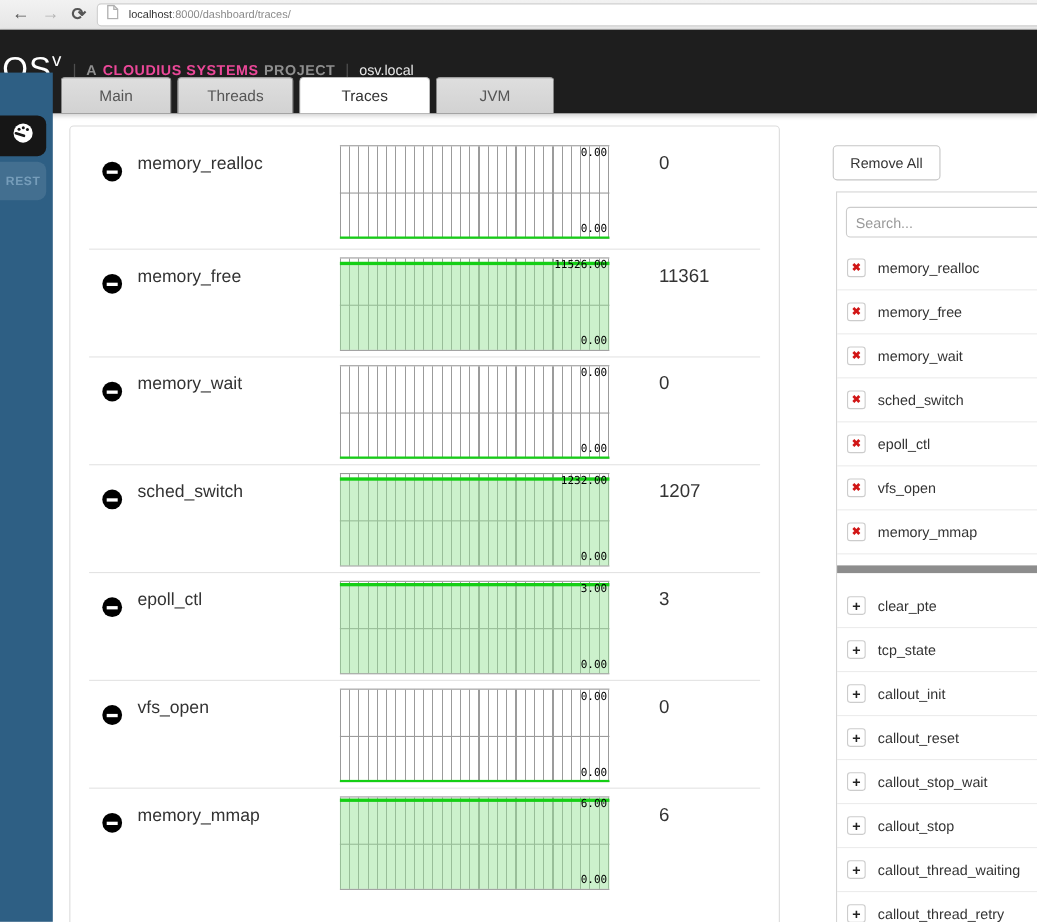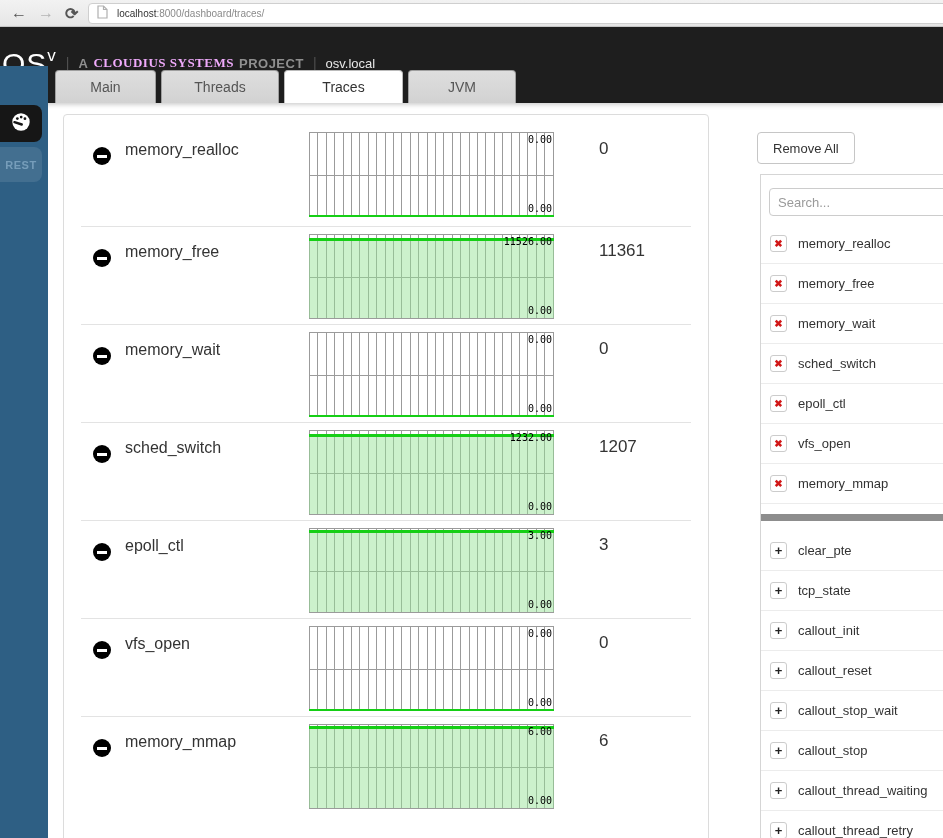--- a/index.html
+++ b/index.html
@@ -22,30 +22,30 @@
   
   .navbar { position: absolute; left: 0; top: 27px; width: 943px; height: 76px;
     background: #1e1e1e; box-shadow: 0 2px 4px rgba(0,0,0,.18); }
   .brand-row { position: absolute; left: 0; top: 16px; height: 40px; width: 100%;
     display: flex; align-items: center; }
   .brand { color: #fff; margin-left: 2px; letter-spacing: 1px; }
   .brand .os { font-size: 30px; font-weight: 400; }
   .brand .v { font-size: 17px; vertical-align: 13px; }
   .pipe { color: #4f4f4f; font-size: 14px; margin: 0 9px; }
   .proj-a, .proj-word { color: #8f8f8f; font-size: 13px; font-weight: bold; letter-spacing: .5px; }
-  .proj-brand { color: #f0abfc; font-size: 13px; font-weight: bold; margin: 0 5px; letter-spacing: .5px; font-family: Liberation Serif, serif; }
+  .proj-brand { color: #ec4899; font-size: 13px; font-weight: bold; margin: 0 5px; letter-spacing: .5px; }
   .host { color: #e8e8e8; font-size: 13px; }
 
   .tabs { position: absolute; left: 55px; bottom: 0; display: flex; }
   .tab { height: 33px; line-height: 33px; text-align: center; font-size: 14px; color: #555;
     background: linear-gradient(#dedede, #d2d2d2); border: 1px solid #9f9f9f; border-bottom: none;
     border-radius: 4px 4px 0 0; margin-right: 5px; cursor: pointer; }
   .tab.active { background: #fff; color: #333; border-color: #bbb; }
   .tab:nth-child(1) { width: 101px; }
-  .tab:nth-child(2) { width: 118px; }
+  .tab:nth-child(2) { width: 106px; }
   .tab:nth-child(3) { width: 119px; }
   .tab:nth-child(4) { width: 108px; }
 
   
   .sidebar { position: absolute; left: 0; top: 66px; width: 48px; height: 772px;
     background: #2e5f84; z-index: 5; }
   .side-pill { position: absolute; left: 0; width: 42px; border-radius: 0 8px 8px 0;
     display: flex; align-items: center; justify-content: center; cursor: pointer; }
   .dash-pill { top: 39px; height: 37px; background: #161616; }
   .rest-pill { top: 81px; height: 35px; background: rgba(255,255,255,.10); }

